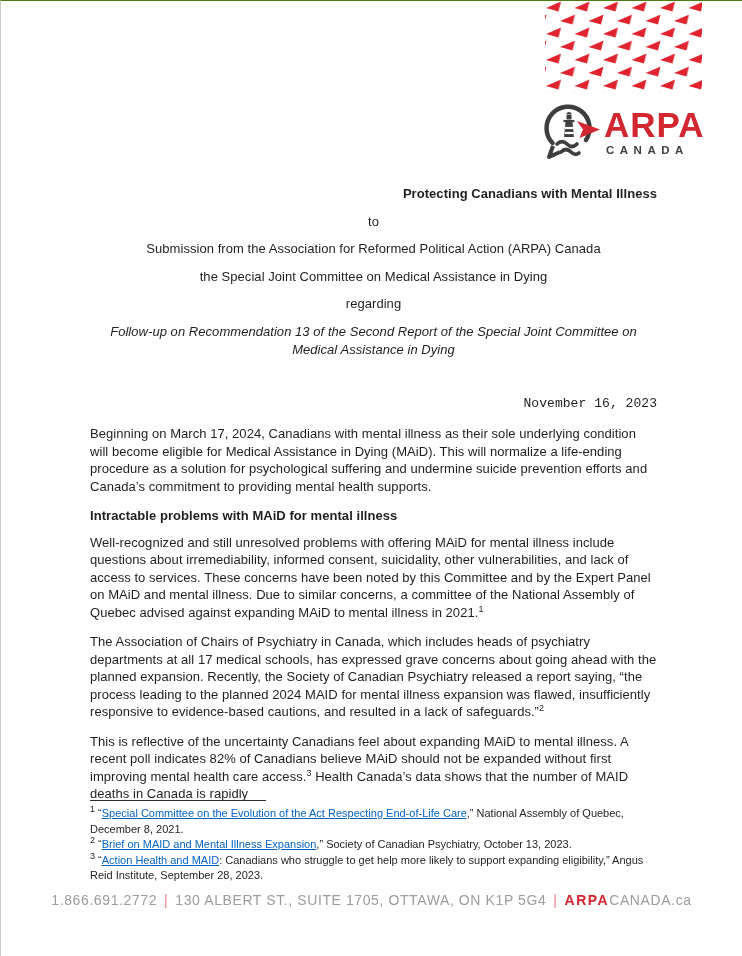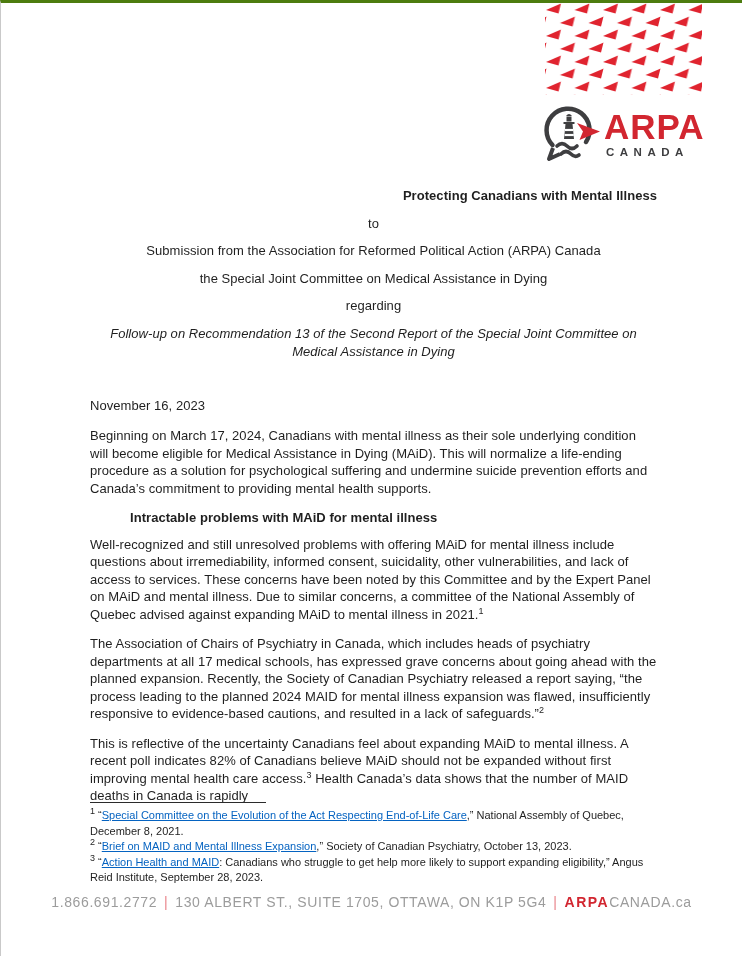--- a/index.html
+++ b/index.html
@@ -4,21 +4,21 @@
 <style>
   * { margin: 0; padding: 0; box-sizing: border-box; }
   html, body { background: #ffffff; }
   body { font-family: "Liberation Sans", sans-serif; }
 
   .page {
     position: relative;
     width: 742px;
     height: 956px;
     background: #ffffff;
-    border-top: 3px solid #4d7c0f;
+    border-top: 1px solid #4d7c0f;
     border-left: 1px solid #c9c9c9;
     overflow: hidden;
     color: #1f1f1f;
   }
 
   
   .tri-pattern {
     position: absolute;
     top: 0;
     left: 544px;
@@ -60,29 +60,29 @@
     letter-spacing: 0.05px;
   }
   .title-line {
     text-align: center;
     margin-bottom: 9.5px;
     line-height: 18px;
   }
   .title-line.bold { font-weight: bold; text-align: right; }
   .title-line.italic { font-style: italic; }
   .doc-date {
-    text-align: left;
+    text-align: right;
     margin-top: 36px;
     margin-bottom: 13px;
+    font-family: Liberation Mono, monospace;
   }
   .para { margin-bottom: 12px; }
   .section-heading {
     font-weight: bold;
     margin-bottom: 9px;
-    margin-left: 40px;
   }
   sup {
     font-size: 9px;
     line-height: 0;
     vertical-align: super;
   }
 
   
   .footnotes {
     position: absolute;

